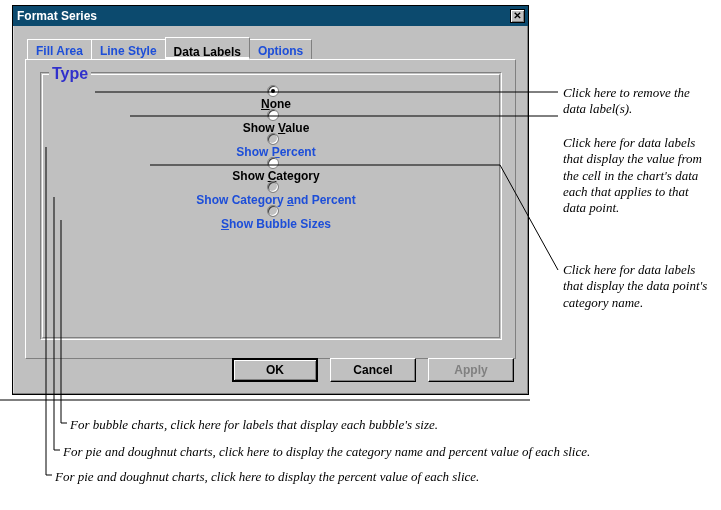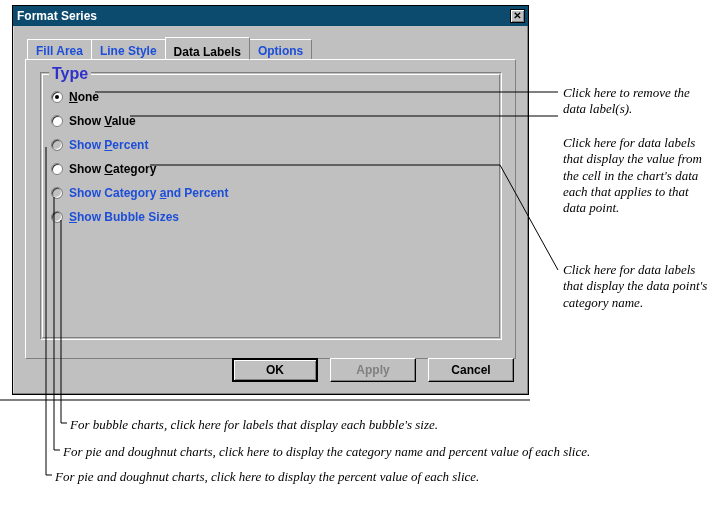--- a/index.html
+++ b/index.html
@@ -67,21 +67,21 @@
     position: relative;
     font-weight: bold;
     color: #000;
     margin-right: -1px;
     height: 20px;
   }
   .tab.active {
     height: 23px;
     padding-top: 7px;
     z-index: 2;
-    border-bottom: 1px solid #ffffff;
+    border-bottom: 3px solid #ffffff;
     margin-bottom: -1px;
   }
   .tab:not(.active) {
     color: #1d4ed8;
   }
   .tabbody {
     margin: 0 12px 0 12px;
     border-top: 1px solid #fff;
     border-left: 1px solid #fff;
     border-right: 1px solid #808080;
@@ -123,20 +123,21 @@
     padding: 12px 0 0 10px;
   }
   .opt {
     display: flex;
     align-items: center;
     height: 24px;
     font-size: 12px;
     font-weight: bold;
     position: relative;
     white-space: nowrap;
+    flex-direction: column;
   }
   .radio {
     width: 12px;
     height: 12px;
     border-radius: 50%;
     background: #fff;
     border: 1px solid #808080;
     box-shadow: inset -1px -1px 0 #fff, inset 1px 1px 0 #404040;
     margin-right: 6px;
     position: relative;
@@ -255,22 +256,22 @@
           <div class="radio"></div>
           <span><span></span><span class="ul">S</span><span>how Bubble Sizes</span></span>
         </div>
 
       </div>
     </div>
   </div>
 
   <div class="btnbar">
     <div class="btn default">OK</div>
+    <div class="btn">Cancel</div>
     <div class="btn disabled">Apply</div>
-    <div class="btn">Cancel</div>
   </div>
 </div>
 
 <svg class="lines">
   <line x1="95" y1="92" x2="558" y2="92"></line>
   <line x1="130" y1="116" x2="558" y2="116"></line>
   <line x1="150" y1="165" x2="500" y2="165"></line>
   <line x1="500" y1="165" x2="558" y2="270"></line>
   <line x1="46" y1="147" x2="46" y2="475"></line>
   <line x1="46" y1="475" x2="52" y2="475"></line>

